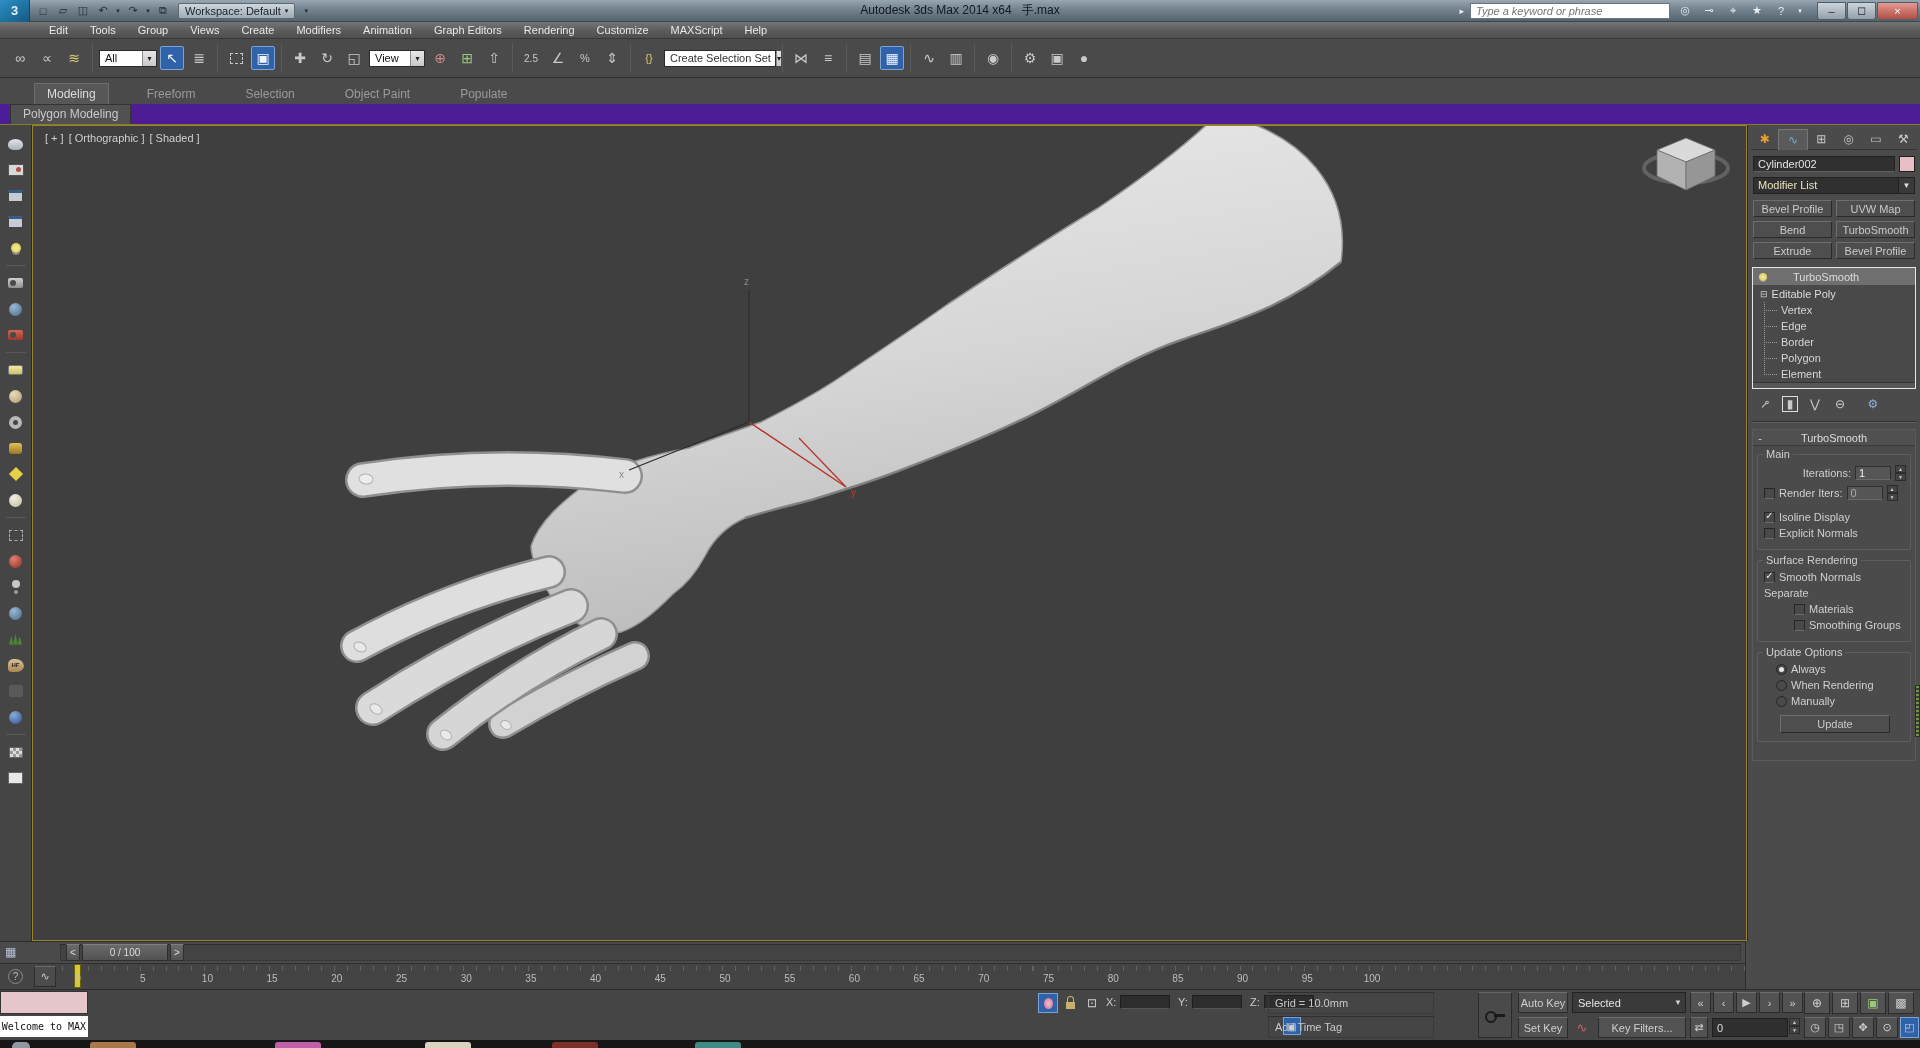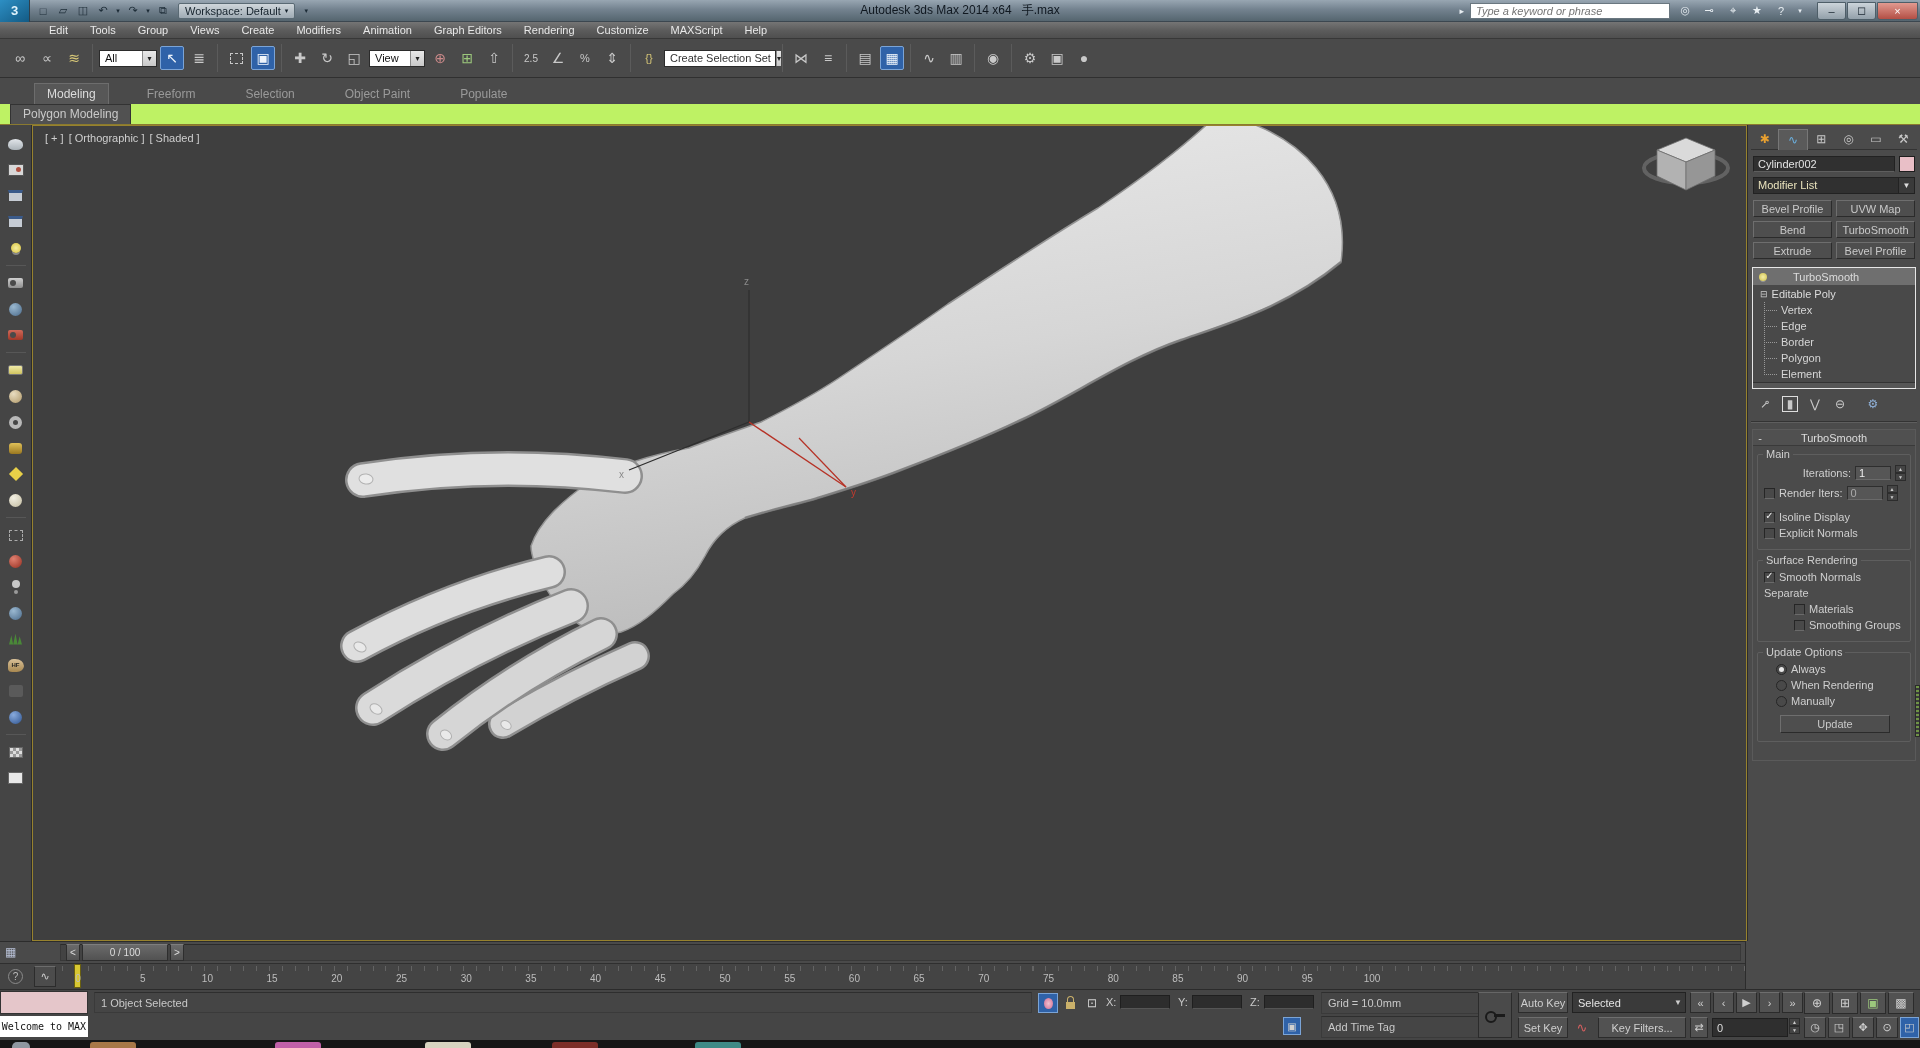--- a/index.html
+++ b/index.html
@@ -50,21 +50,21 @@
   .combo .cval { padding:1px 5px; color:#111; font-size:11px; white-space:nowrap; }
   .combo .cval.muted { color:#333; }
   .combo .carr { width:14px; background:linear-gradient(#e8e8e8,#c9c9c9); border-left:1px solid #8a8a8a;
     display:flex; align-items:center; justify-content:center; color:#222; font-size:8px; }
   .snaptx { color:#c9c9c9; font-size:10px; }
 
   
   .rtabs { height:26px; display:flex; align-items:flex-end; background:#4a4a4a; padding-left:34px; gap:26px; }
   .rtab { color:#9a9a9a; font-size:12px; padding:3px 12px; }
   .rtab:first-child { color:#dcdcdc; background:#575757; border:1px solid #6d6d6d; border-bottom:none; }
-  .rpanelrow { height:20px; background:#bef264; display:flex; align-items:flex-end; }
+  .rpanelrow { height:20px; background:#4c1d95; display:flex; align-items:flex-end; }
   .rpanel-tab { background:#515151; border:1px solid #333; border-bottom:none; color:#c9c9c9;
     font-size:12px; padding:2px 12px 3px 12px; margin-left:10px; }
 
   
   .content { display:flex; height:817px; border-top:1px solid #8a7a30; }
   .lstrip { width:32px; background:#454545; border-right:1px solid #2c2c2c; padding-top:8px;
     display:flex; flex-direction:column; align-items:center; gap:4px; }
   .li { width:24px; height:22px; display:flex; align-items:center; justify-content:center; }
   .li-sep { width:20px; height:1px; background:#333; border-bottom:1px solid #575757; margin:2px 0; }
   .s-teapot { width:15px; height:11px; background:linear-gradient(#e2e6ea,#aab2b8); border-radius:50% 50% 42% 42%; }
@@ -203,21 +203,21 @@
   .seltext { left:94px; top:2px; width:938px; height:21px; }
   .prompt { left:94px; top:27px; width:938px; height:21px; }
   .sic { width:20px; height:20px; display:flex; align-items:center; justify-content:center; font-size:12px; color:#d0d0d0; }
   .sic.blue { background:#2f62a8; border:1px solid #7ba4d6; }
   .balloon { width:9px; height:11px; border-radius:50% 50% 50% 50%; background:radial-gradient(#f0c0d0,#d06a90); }
   .locki { width:9px; height:7px; background:#c9b06a; position:relative; margin-top:5px; }
   .locki::before { content:""; position:absolute; left:1px; top:-6px; width:5px; height:6px;
     border:1.5px solid #c9b06a; border-bottom:none; border-radius:4px 4px 0 0; }
   .coordlabel { top:6px; font-size:11px; color:#c9c9c9; }
   .coordfield { top:5px; width:50px; height:14px; background:#2d2d2d; border:1px solid #1f1f1f; border-bottom-color:#555; }
-  .gridcell { left:1321px; width:166px; height:22px; }
+  .gridcell { left:1268px; width:166px; height:22px; }
   .keybig { left:1478px; top:2px; width:34px; height:46px; background:#4a4a4a; border:1px solid #2b2b2b;
     border-top-color:#666; display:flex; align-items:center; justify-content:center; }
   .keyshape { width:20px; height:8px; position:relative; }
   .keyshape::before { content:""; position:absolute; left:0; top:0; width:8px; height:8px; border:2px solid #1a1a1a; border-radius:50%; }
   .keyshape::after { content:""; position:absolute; left:9px; top:3px; width:11px; height:2.5px; background:#1a1a1a; }
   .sbtn { background:#525252; border:1px solid #2b2b2b; border-top-color:#6e6e6e; display:flex;
     align-items:center; justify-content:center; color:#cfcfcf; }
   .sdd { left:1572px; top:2px; width:114px; height:21px; background:#3a3a3a; border:1px solid #222;
     display:flex; align-items:center; color:#e4e4e4; }
   .sdd .v { flex:1; padding:0 5px; }
@@ -661,21 +661,20 @@
         <span class="fmarker"></span>
         <span><span class="tick" style="left: 16px;">0</span><span class="tick" style="left: 80.7px;">5</span><span class="tick" style="left: 145.4px;">10</span><span class="tick" style="left: 210.1px;">15</span><span class="tick" style="left: 274.8px;">20</span><span class="tick" style="left: 339.5px;">25</span><span class="tick" style="left: 404.2px;">30</span><span class="tick" style="left: 468.9px;">35</span><span class="tick" style="left: 533.6px;">40</span><span class="tick" style="left: 598.3px;">45</span><span class="tick" style="left: 663px;">50</span><span class="tick" style="left: 727.7px;">55</span><span class="tick" style="left: 792.4px;">60</span><span class="tick" style="left: 857.1px;">65</span><span class="tick" style="left: 921.8px;">70</span><span class="tick" style="left: 986.5px;">75</span><span class="tick" style="left: 1051.2px;">80</span><span class="tick" style="left: 1115.9px;">85</span><span class="tick" style="left: 1180.6px;">90</span><span class="tick" style="left: 1245.3px;">95</span><span class="tick" style="left: 1310px;">100</span></span>
       </div>
     </div>
     <div class="fillpanel"></div>
   </div>
 
   <div class="statusbar">
     <div class="abs pinkbox"></div>
     <div class="abs welcome">Welcome to MAX</div>
-    <div class="abs statcell seltext">1 Object Selected</div>
 
     <div class="abs sic blue" style="left:1038px;top:3px">
         <span class="balloon"></span>
       </div>
     <div class="abs sic" style="left:1060px;top:3px">
         <span class="locki"></span>
       </div>
     <div class="abs sic" style="left:1082px;top:3px">⊡</div>
 
     <span class="abs coordlabel" style="left:1106px">X:</span>

